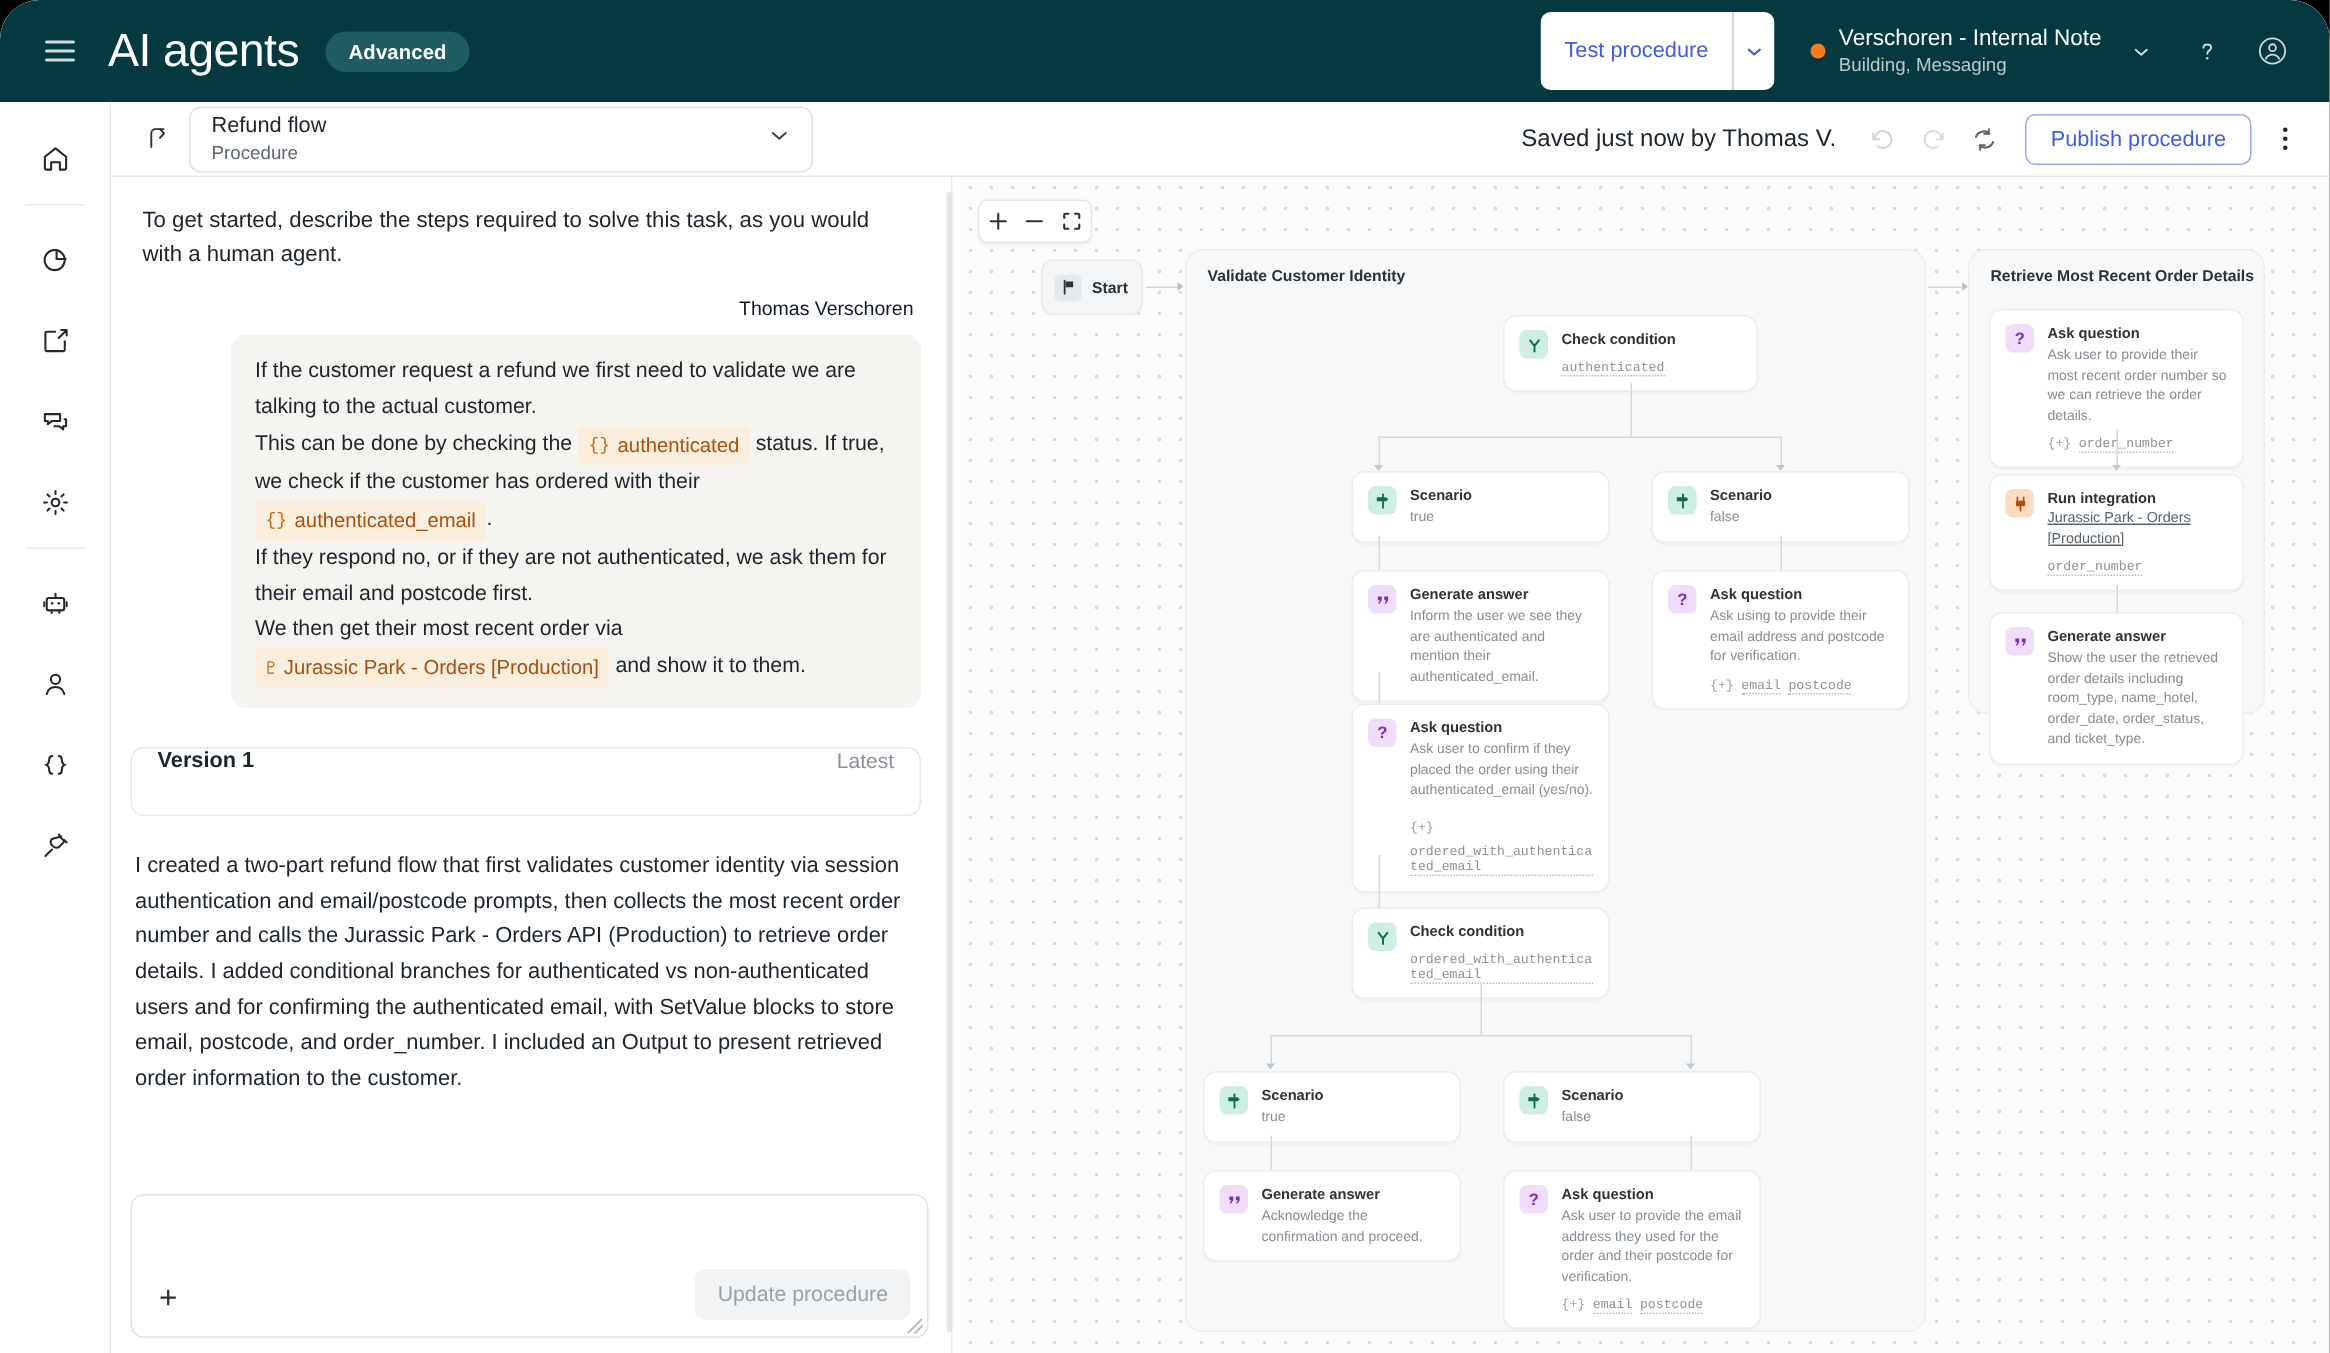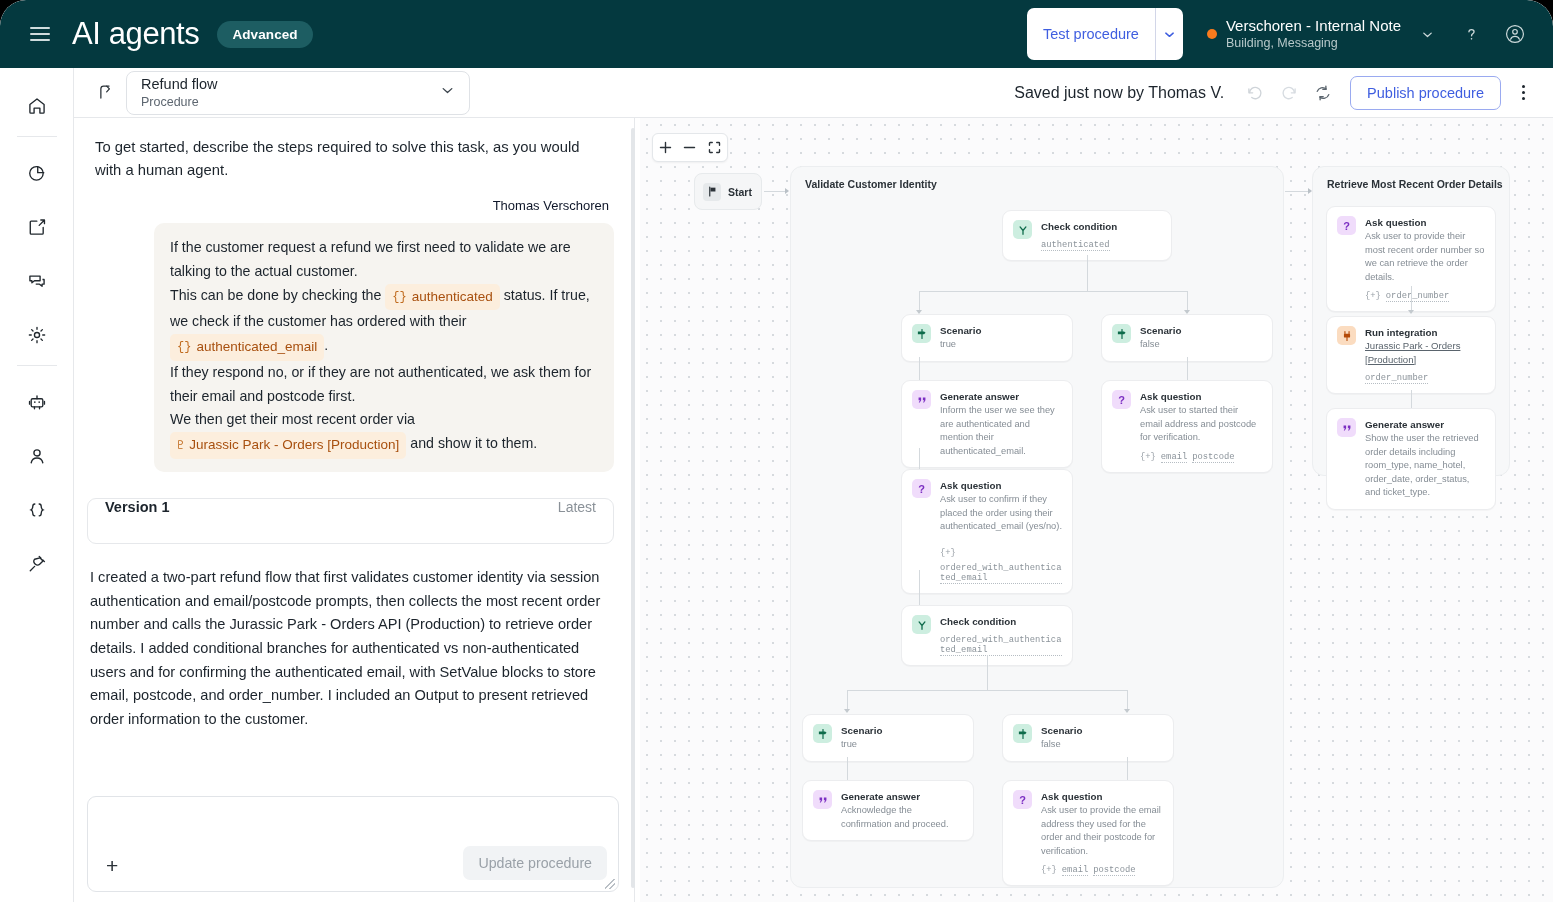--- a/index.html
+++ b/index.html
@@ -81,21 +81,21 @@
   .rail-sep { width: 40px; height: 1px; background: #e6e8eb; margin: 10px 0 2px; }
 
   
   .toolbar {
     position: absolute; left: 74px; top: 68px; width: 1479px; height: 50px;
     background: #ffffff; border-bottom: 1px solid #e6e8eb;
     display: flex; align-items: center; padding: 0 16px;
   }
   .back-arrow { width: 28px; display: flex; align-items: center; justify-content: center; cursor: pointer; }
   .proc-select {
-    margin-left: 8px; width: 344px; height: 44px;
+    margin-left: 8px; width: 416px; height: 44px;
     border: 1px solid #dfe2e6; border-radius: 8px; background: #fff;
     display: flex; align-items: center; padding: 0 14px; cursor: pointer;
   }
   .proc-select .txts { line-height: 1.3; flex: 1; }
   .proc-name { font-size: 14.5px; color: #1c242c; }
   .proc-type { font-size: 12.5px; color: #5d6670; }
   .toolbar-right { margin-left: auto; display: flex; align-items: center; gap: 4px; }
   .saved-text { font-size: 16px; color: #1c242c; margin-right: 12px; }
   .tb-icon {
     width: 30px; height: 30px; display: flex; align-items: center; justify-content: center; cursor: pointer;
@@ -532,21 +532,21 @@
       <div class="node-body">
         <div class="node-title">Generate answer</div>
         <div class="node-desc">Inform the user we see they are authenticated and mention their authenticated_email.</div>
       </div>
     </div>
 
     <div class="node" style="left:461px; top:262px; width:172px;">
       <span class="node-ico ico-purple">?</span>
       <div class="node-body">
         <div class="node-title">Ask question</div>
-        <div class="node-desc">Ask user to started their email address and postcode for verification.</div>
+        <div class="node-desc">Ask using to provide their email address and postcode for verification.</div>
         <div class="var-row">
           <span class="var-glyph">{+}</span>
           <span class="var">email</span>
           <span class="var">postcode</span>
         </div>
       </div>
     </div>
 
     <div class="edge edge-v" style="left:279px; top:330px; height:28px;"></div>
     <div class="arrow-down" style="left:276px; top:355px;"></div>

